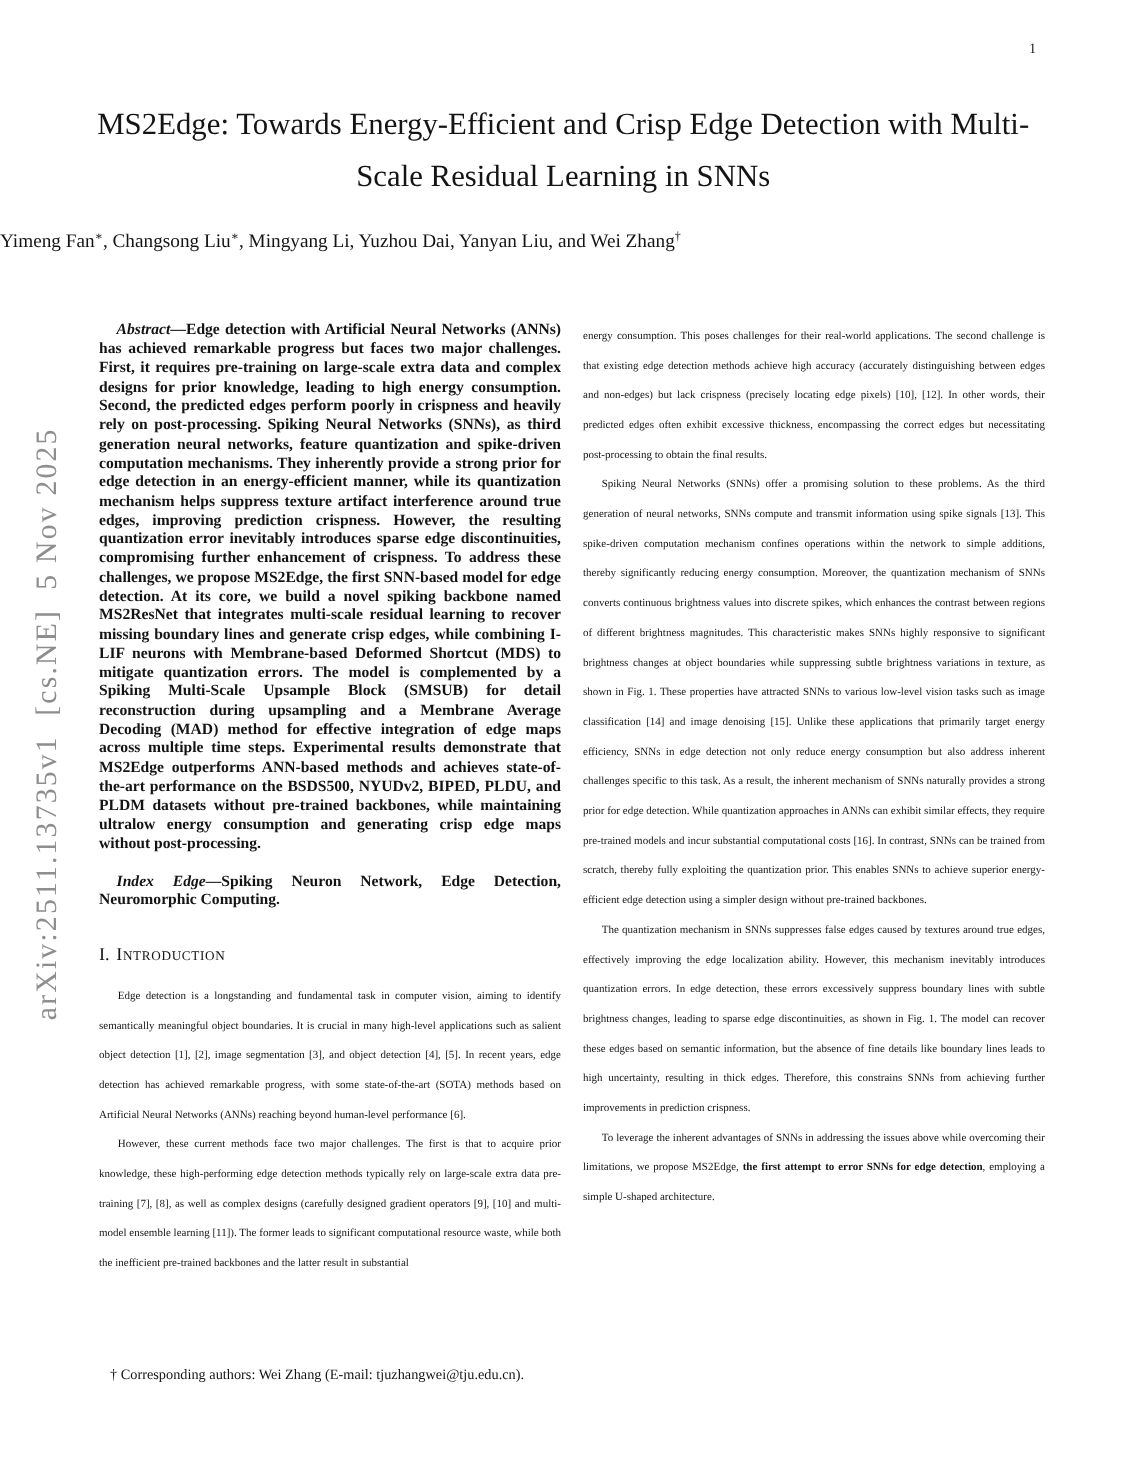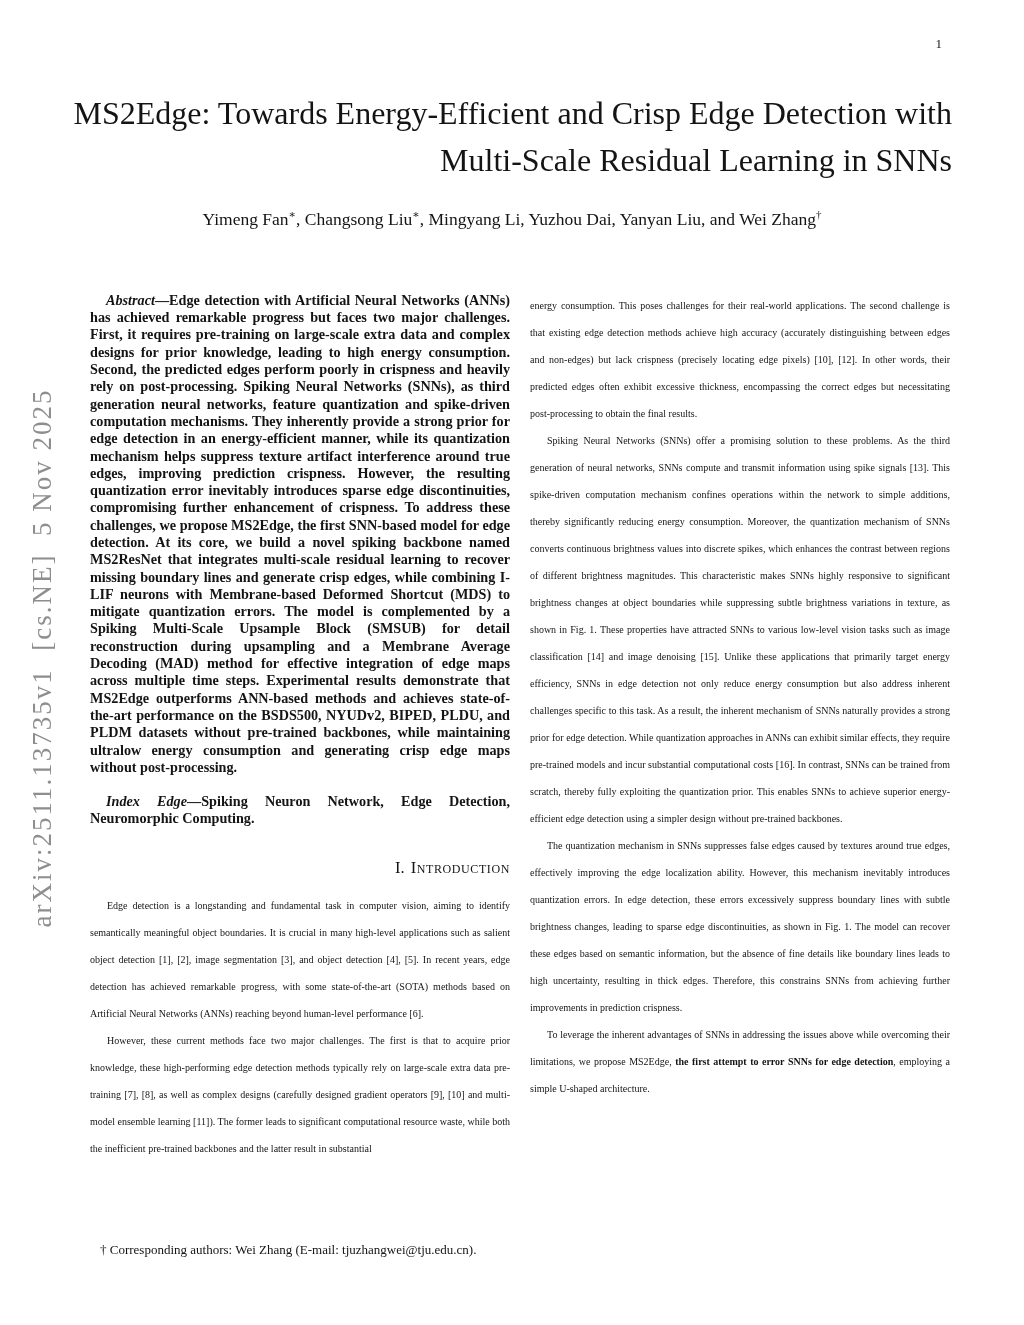--- a/index.html
+++ b/index.html
@@ -27,28 +27,28 @@
     left: 42px;
     transform: translate(-50%, -50%) rotate(-90deg);
     white-space: pre;
     font-size: 27px;
     letter-spacing: 2px;
     color: #8e8e8e;
   }
   .title {
     margin: 0 auto;
     width: 880px;
-    text-align: right;
-    font-size: 32px;
+    text-align: center;
+    font-size: 28px;
     font-weight: normal;
     line-height: 47px;
   }
   .authors {
     margin-top: 24px;
-    text-align: center;
+    text-align: left;
     font-size: 17.5px;
   }
   .authors sup { font-size: 11px; }
   .columns {
     display: flex;
     gap: 20px;
     padding: 0 90px;
     margin-top: 62px;
     min-height: 968px;
     align-items: stretch;
@@ -60,21 +60,21 @@
     font-weight: bold;
     font-size: 14.2px;
     line-height: 17.3px;
     text-align: justify;
     text-indent: 16px;
   }
   .index-terms { margin-top: 17px; }
   .abs-label, .it-label { font-style: italic; }
   .section-heading {
     margin: 30px 0 14px 0;
-    text-align: right;
+    text-align: left;
     font-weight: normal;
     font-size: 16.5px;
   }
   .section-heading .sc {
     font-variant: small-caps;
     letter-spacing: 0.6px;
     margin-left: 6px;
   }
   .body-par {
     margin: 0;

